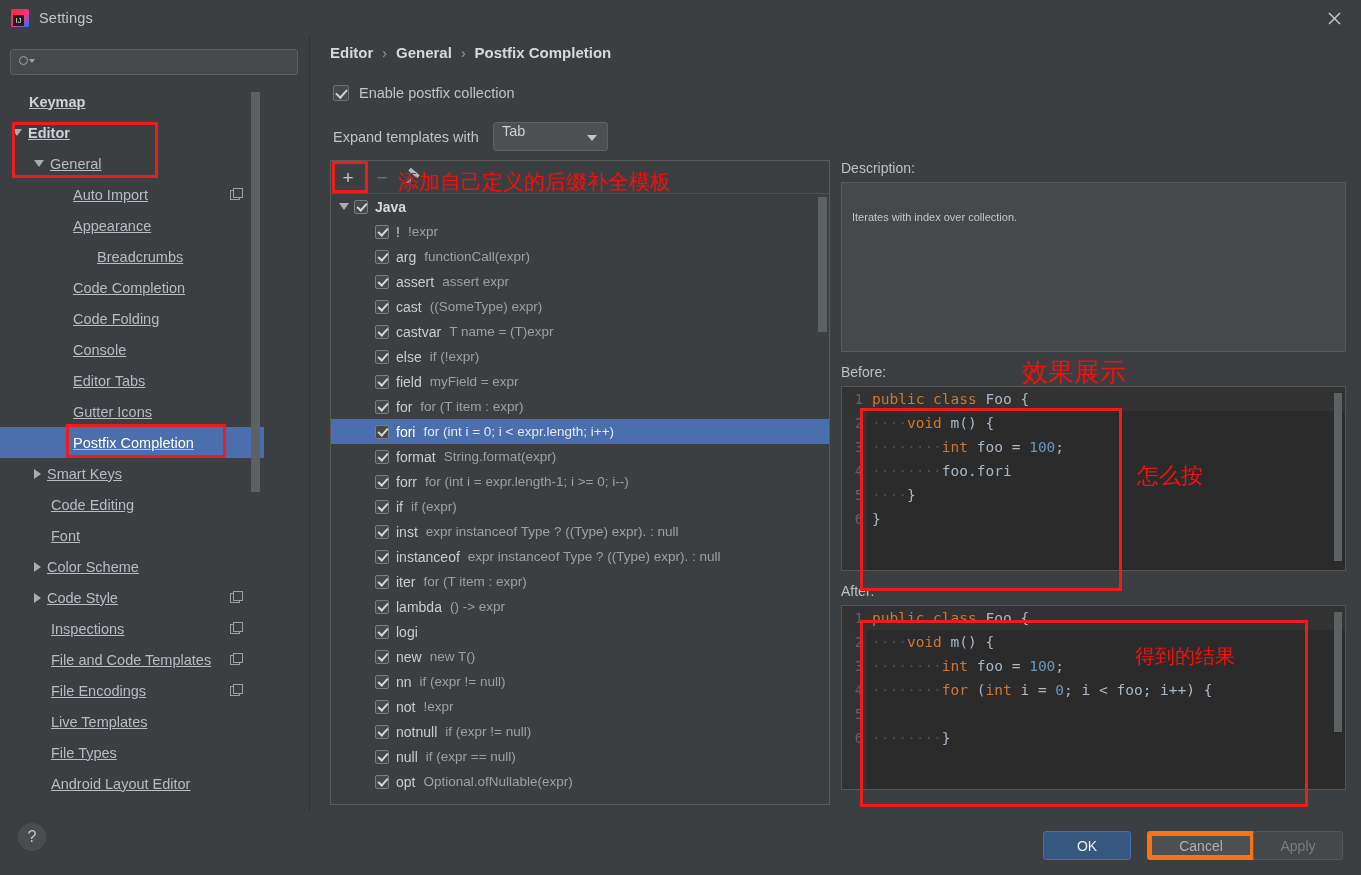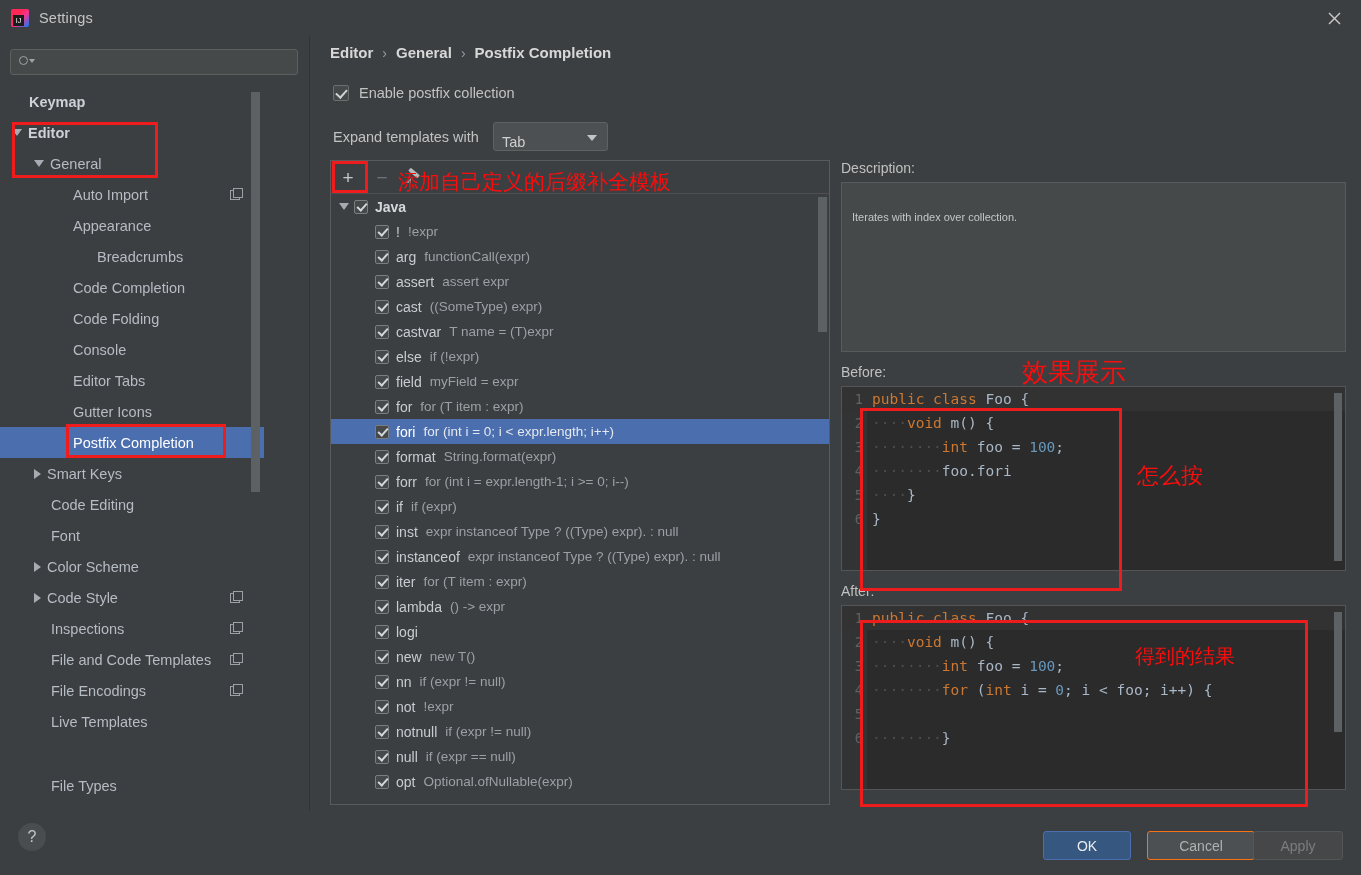--- a/index.html
+++ b/index.html
@@ -73,20 +73,21 @@
     border-top: 4px solid #a0a3a5;
   }
   .search-input {
     flex: 1; background: transparent; border: none; outline: none;
     color: #bbb; font-size: 13px; padding: 0 6px;
     font-family: "Liberation Sans", sans-serif;
   }
   .tree {
     position: absolute; left: 0; top: 50px; width: 264px; height: 725px;
     overflow: hidden;
+    text-decoration: underline;
   }
   .tree-row {
     position: relative; height: 31px; display: flex; align-items: center;
     color: #b6bcc4; font-size: 14.5px; white-space: nowrap;
   }
   .tree-row.bold { color: #cdd2d8; font-weight: bold; }
   .tree-row.selected { background: #4b6eaf; color: #ffffff; }
   .twisty {
     width: 0; height: 0; flex: none; margin-right: 6px;
   }
@@ -149,21 +150,21 @@
   }
 
   .expandrow {
     position: absolute; left: 22px; top: 86px;
     display: flex; align-items: center; gap: 14px;
     font-size: 14.5px; color: #c2c2c2;
   }
   .combo {
     width: 115px; height: 29px;
     background: #4c5052; border: 1px solid #5e6263; border-radius: 3px;
-    display: flex; align-items: flex-end; padding: 0 8px;
+    display: flex; align-items: flex-start; padding: 0 8px;
     font-size: 14.5px; color: #cfcfcf; position: relative;
   }
   .combo .arr {
     position: absolute; right: 10px; top: 12px;
     width: 0; height: 0;
     border-left: 5.5px solid transparent; border-right: 5.5px solid transparent;
     border-top: 6.5px solid #c4c4c4;
   }
 
   
@@ -284,21 +285,21 @@
     background: #4a4d4f; color: #c6c6c6;
     display: flex; align-items: center; justify-content: center;
     font-size: 16px;
   }
   .btn {
     position: absolute; top: 20px; height: 29px;
     border-radius: 3px; font-size: 14px;
     display: flex; align-items: center; justify-content: center;
   }
   .btn.ok { left: 1043px; width: 88px; background: #365880; color: #e9ecef; border: 1px solid #4b6eaf; }
-  .btn.cancel { left: 1147px; width: 108px; background: #4c5052; color: #b0b0b0; border: 1px solid #f97316; }
+  .btn.cancel { left: 1147px; width: 108px; background: #4c5052; color: #b0b0b0; border: 5px solid #f97316; }
   .btn.apply { left: 1253px; width: 90px; background: #454749; color: #7b7e80; border: 1px solid #545758; }
   .watermark {
     position: absolute; left: 1142px; top: 887px;
     color: #c3c6c9; font-size: 15px; opacity: .92;
     font-family: "Liberation Sans", sans-serif;
     white-space: nowrap;
   }
 </style>
 </head>
 <body>
@@ -407,21 +408,21 @@
         </div>
         <div class="tree-row" style="padding-left: 34px;">
           <span class="twisty none"></span>
           <span>File Encodings</span>
           <span class="copy-badge"></span>
         </div>
         <div class="tree-row" style="padding-left: 34px;">
           <span class="twisty none"></span>
           <span>Live Templates</span>
         </div>
-        <div class="tree-row" style="padding-left: 34px; margin-top: 33px;">
+        <div class="tree-row" style="padding-left: 34px;">
           <span class="twisty none"></span>
           <span>File Types</span>
         </div>
         <div class="tree-row" style="padding-left: 34px;">
           <span class="twisty none"></span>
           <span>Android Layout Editor</span>
         </div>
         <div class="sb-track">
         <div class="sb-thumb" style="top:6px;height:400px;"></div>
       </div>

